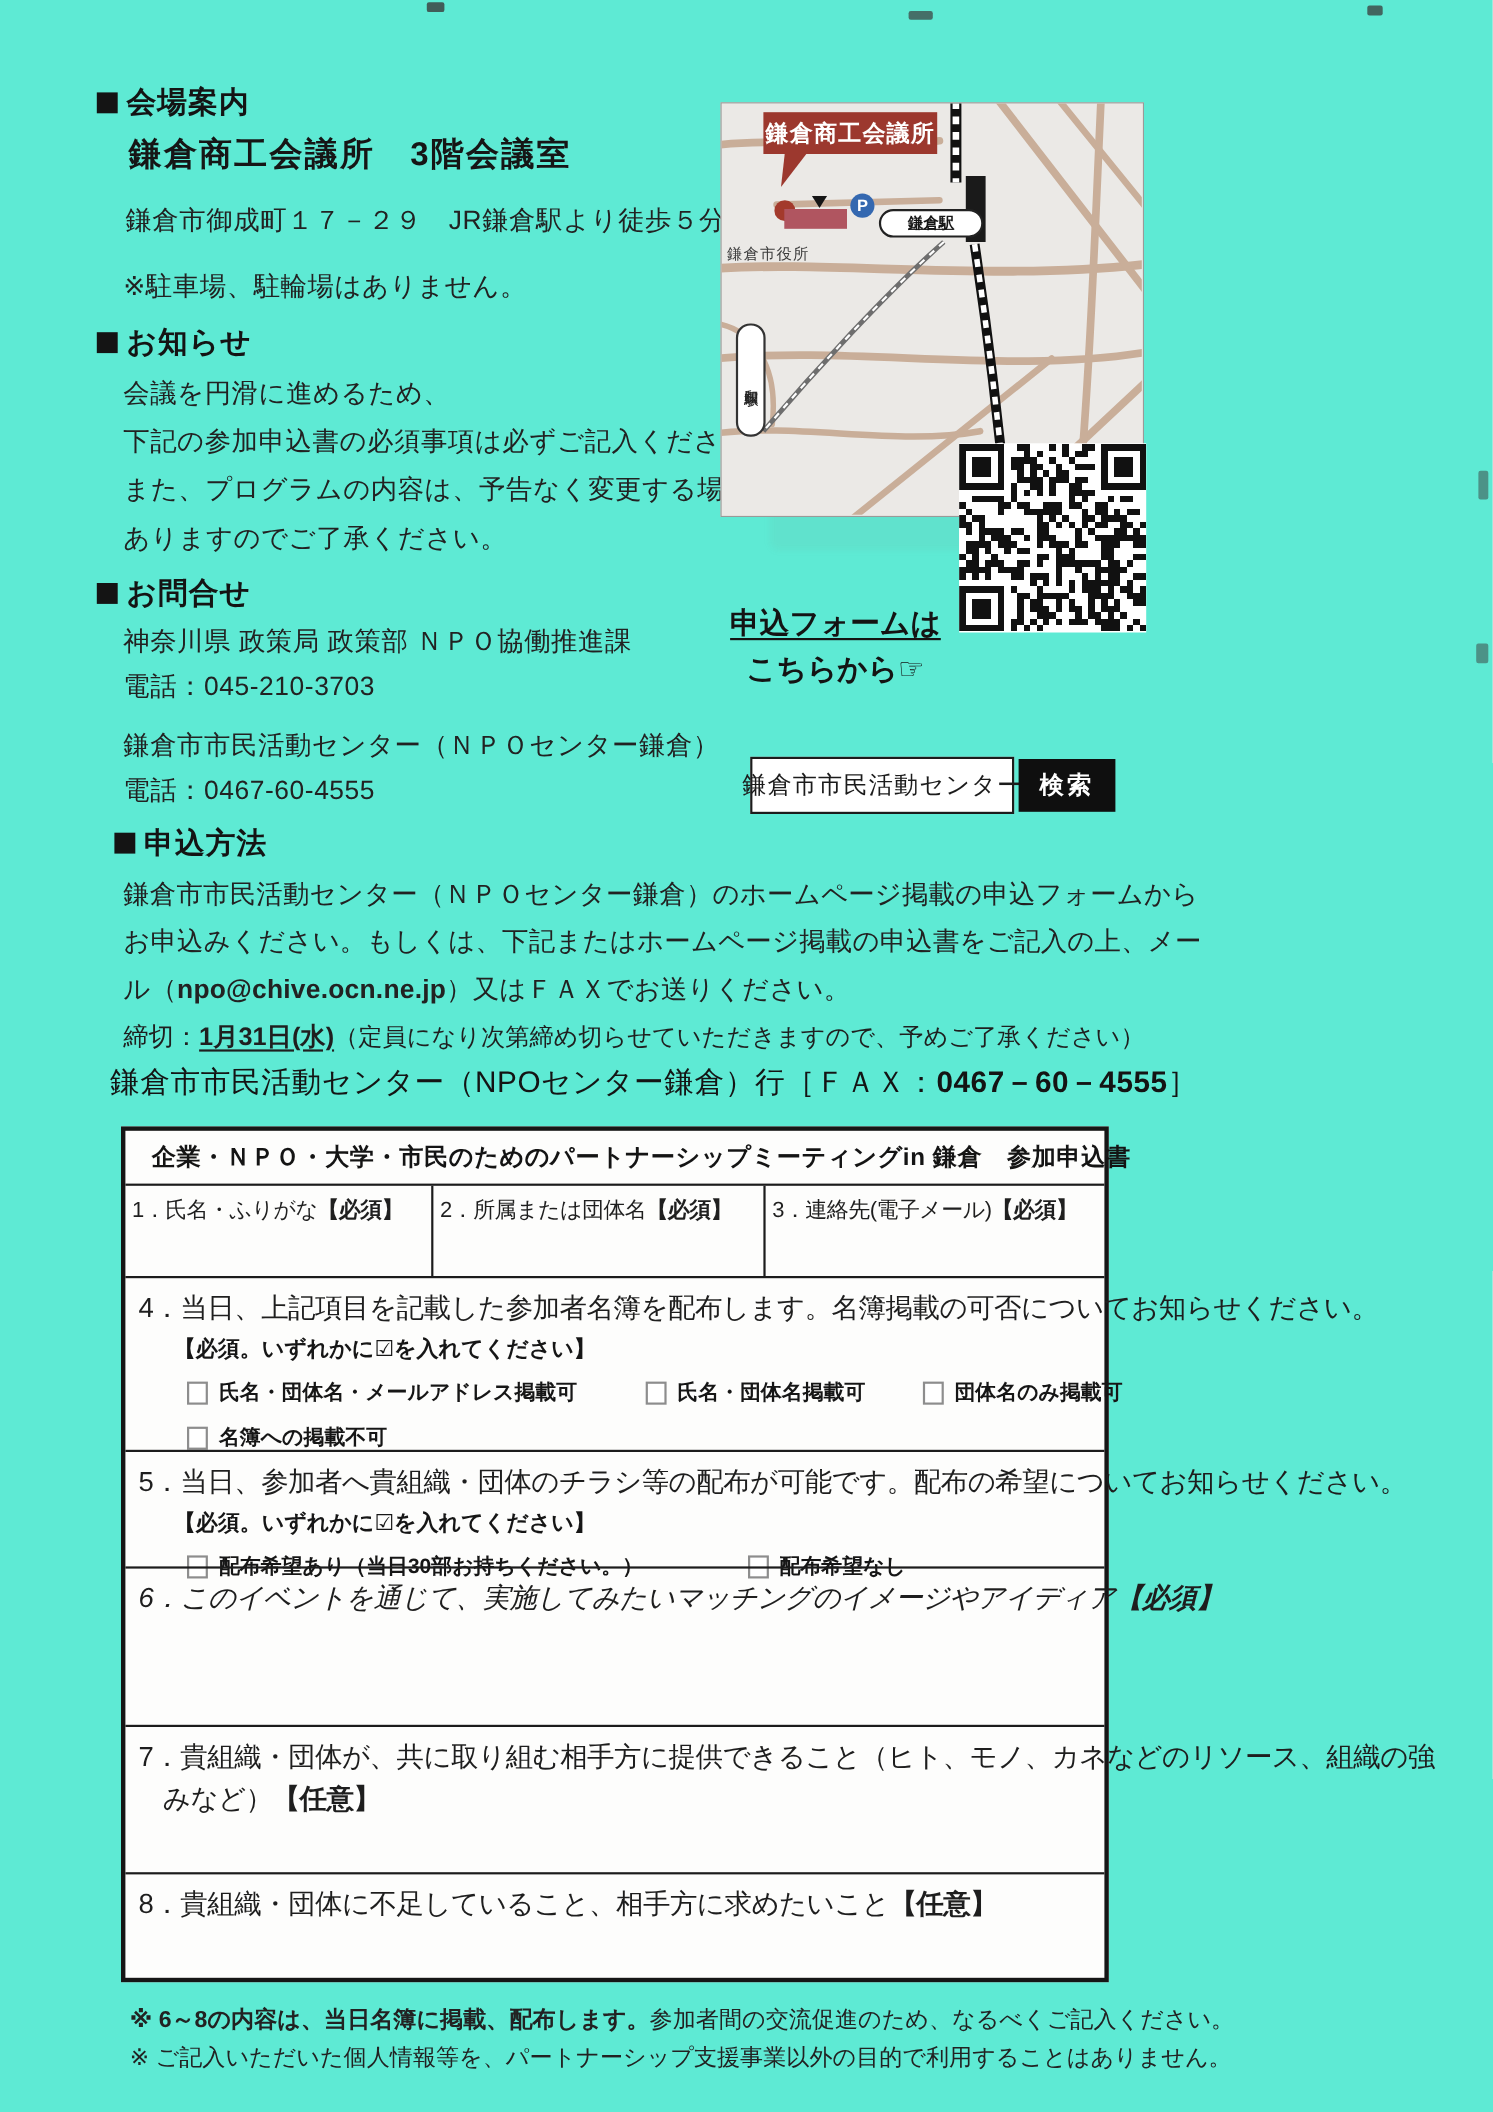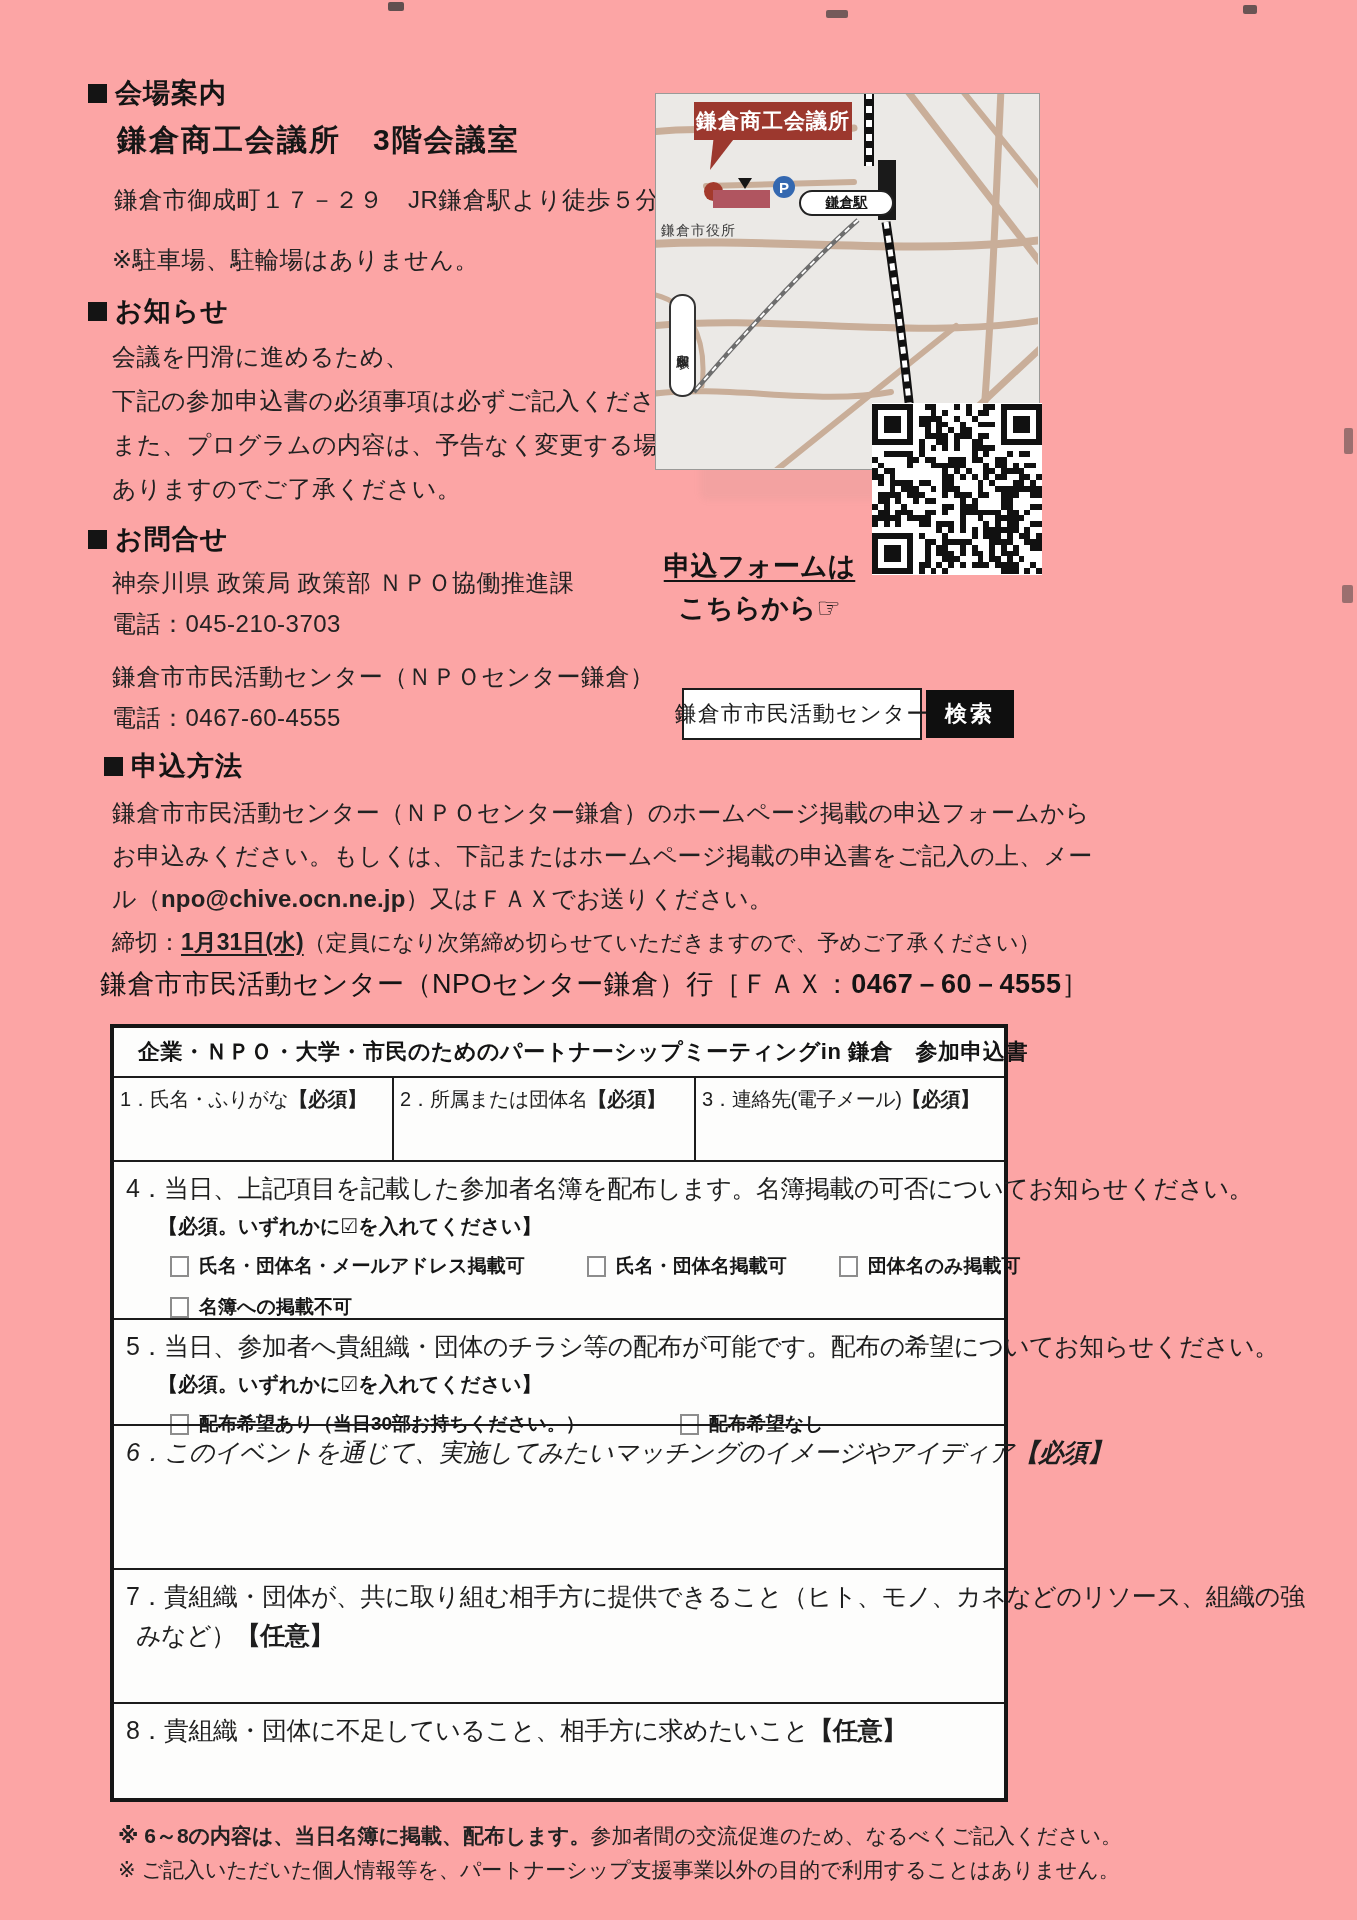--- a/index.html
+++ b/index.html
@@ -1,18 +1,18 @@
 <!DOCTYPE html>
 <html><head>
 <meta charset="utf-8">
 <style>
   html,body{margin:0;padding:0;background:#e9e9e9;}
   #page{
     position:relative;width:1357px;height:1920px;margin:0 auto;
-    background:#fca5a5;overflow:hidden;
+    background:#5eead4;overflow:hidden;
     font-family:"Liberation Sans","DejaVu Sans",sans-serif;
     color:#1f1f1f;
   }
   .abs{position:absolute;}
   
   .sec-head{display:flex;align-items:center;font-size:27px;font-weight:700;color:#141414;letter-spacing:1px;}
   .bullet{width:19px;height:19px;background:#141414;margin-right:8px;flex:none;}
   .body-txt{font-size:24px;color:#222;letter-spacing:0.5px;white-space:nowrap;}
   .hall-title{font-size:30px;font-weight:700;color:#161616;letter-spacing:2px;white-space:nowrap;}
   
@@ -571,21 +571,21 @@
     </div>
 
     <div class="trow q6h">
       <div class="q-text">
         <span>6．このイベントを通じて、実施してみたいマッチングのイメージやアイディア</span><b>【必須】</b>
       </div>
     </div>
 
     <div class="trow q7h">
       <div class="q-text">7．貴組織・団体が、共に取り組む相手方に提供できること（ヒト、モノ、カネなどのリソース、組織の強</div>
-      <div class="q-text" style="margin-top:6px;padding-left:22px;">
+      <div class="q-text" style="margin-top:6px;padding-left:34px;">
         <span>みなど）</span><b>【任意】</b>
       </div>
     </div>
 
     <div class="trow q8h">
       <div class="q-text">
         <span>8．貴組織・団体に不足していること、相手方に求めたいこと</span><b>【任意】</b>
       </div>
     </div>
 

